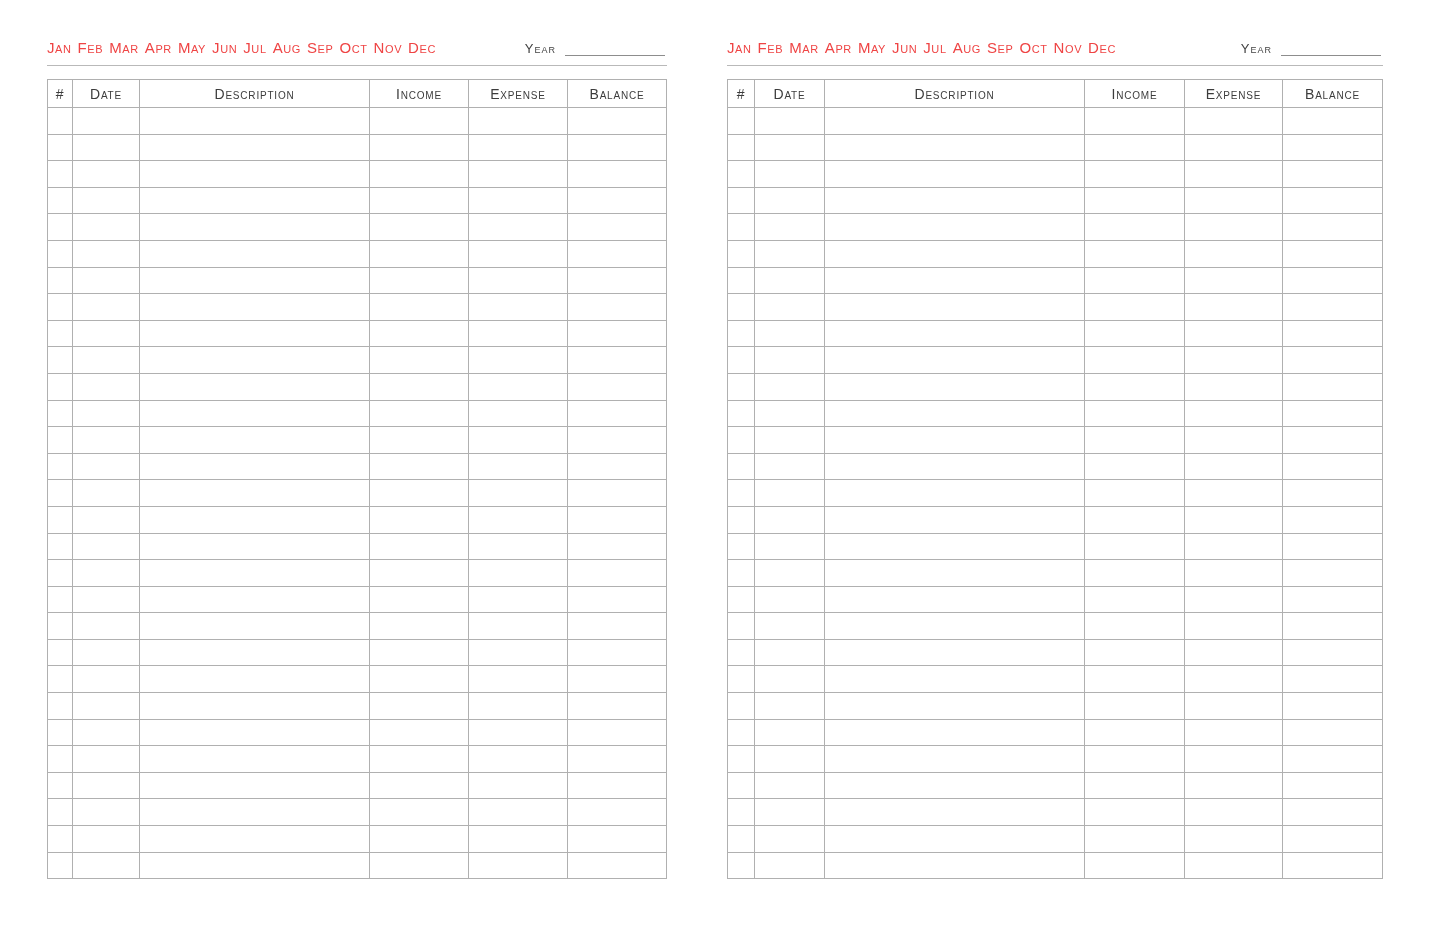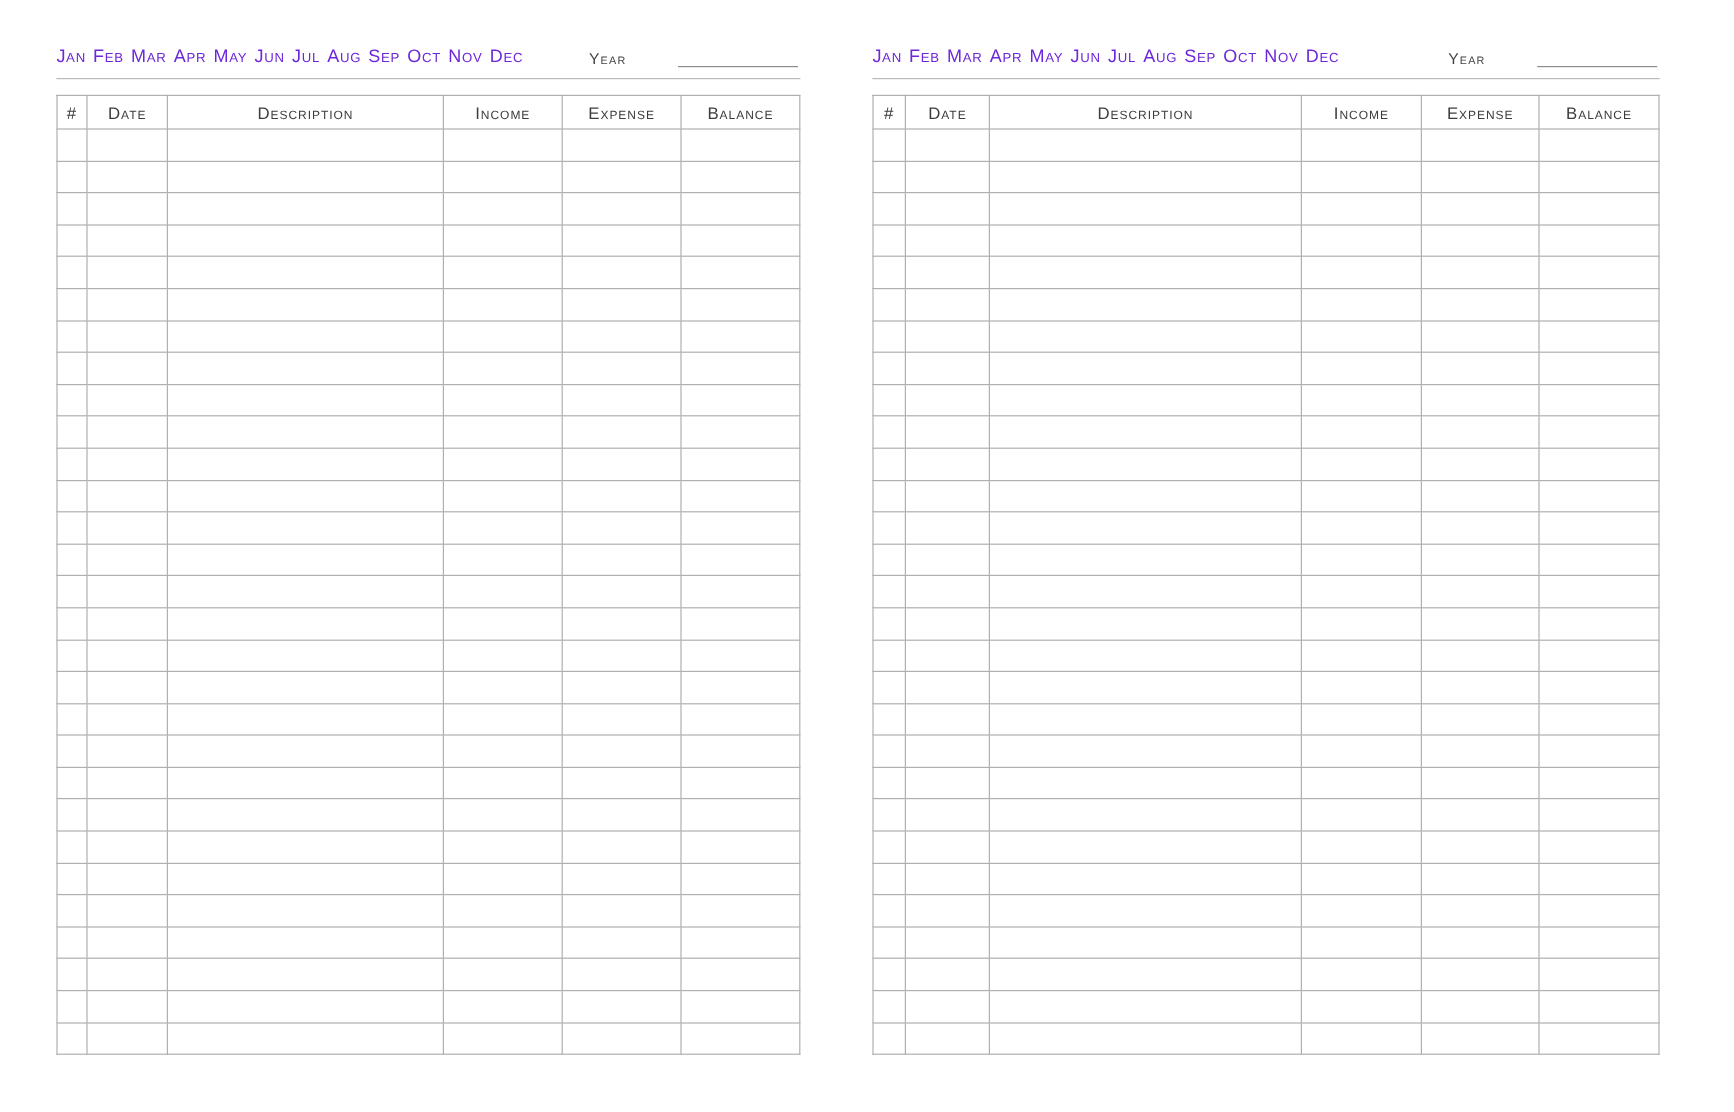--- a/index.html
+++ b/index.html
@@ -38,35 +38,34 @@
   .page-head {
     display: flex;
     align-items: flex-end;
     justify-content: space-between;
     height: 30px;
   }
   .months {
     font-size: 15px;
     letter-spacing: 0.6px;
     white-space: nowrap;
-    color: #6d28d9;
+    color: #ef4444;
     font-variant: small-caps;
   }
   .months span {
     margin-right: 6px;
   }
   .months span:last-child {
     margin-right: 0;
   }
   .year-wrap {
     display: flex;
     align-items: flex-end;
     white-space: nowrap;
     padding-right: 2px;
-    gap: 34px;
   }
   .year-label {
     font-size: 13px;
     letter-spacing: 1px;
     font-variant: small-caps;
     color: #434343;
     margin-right: 9px;
   }
   .year-line {
     width: 100px;

